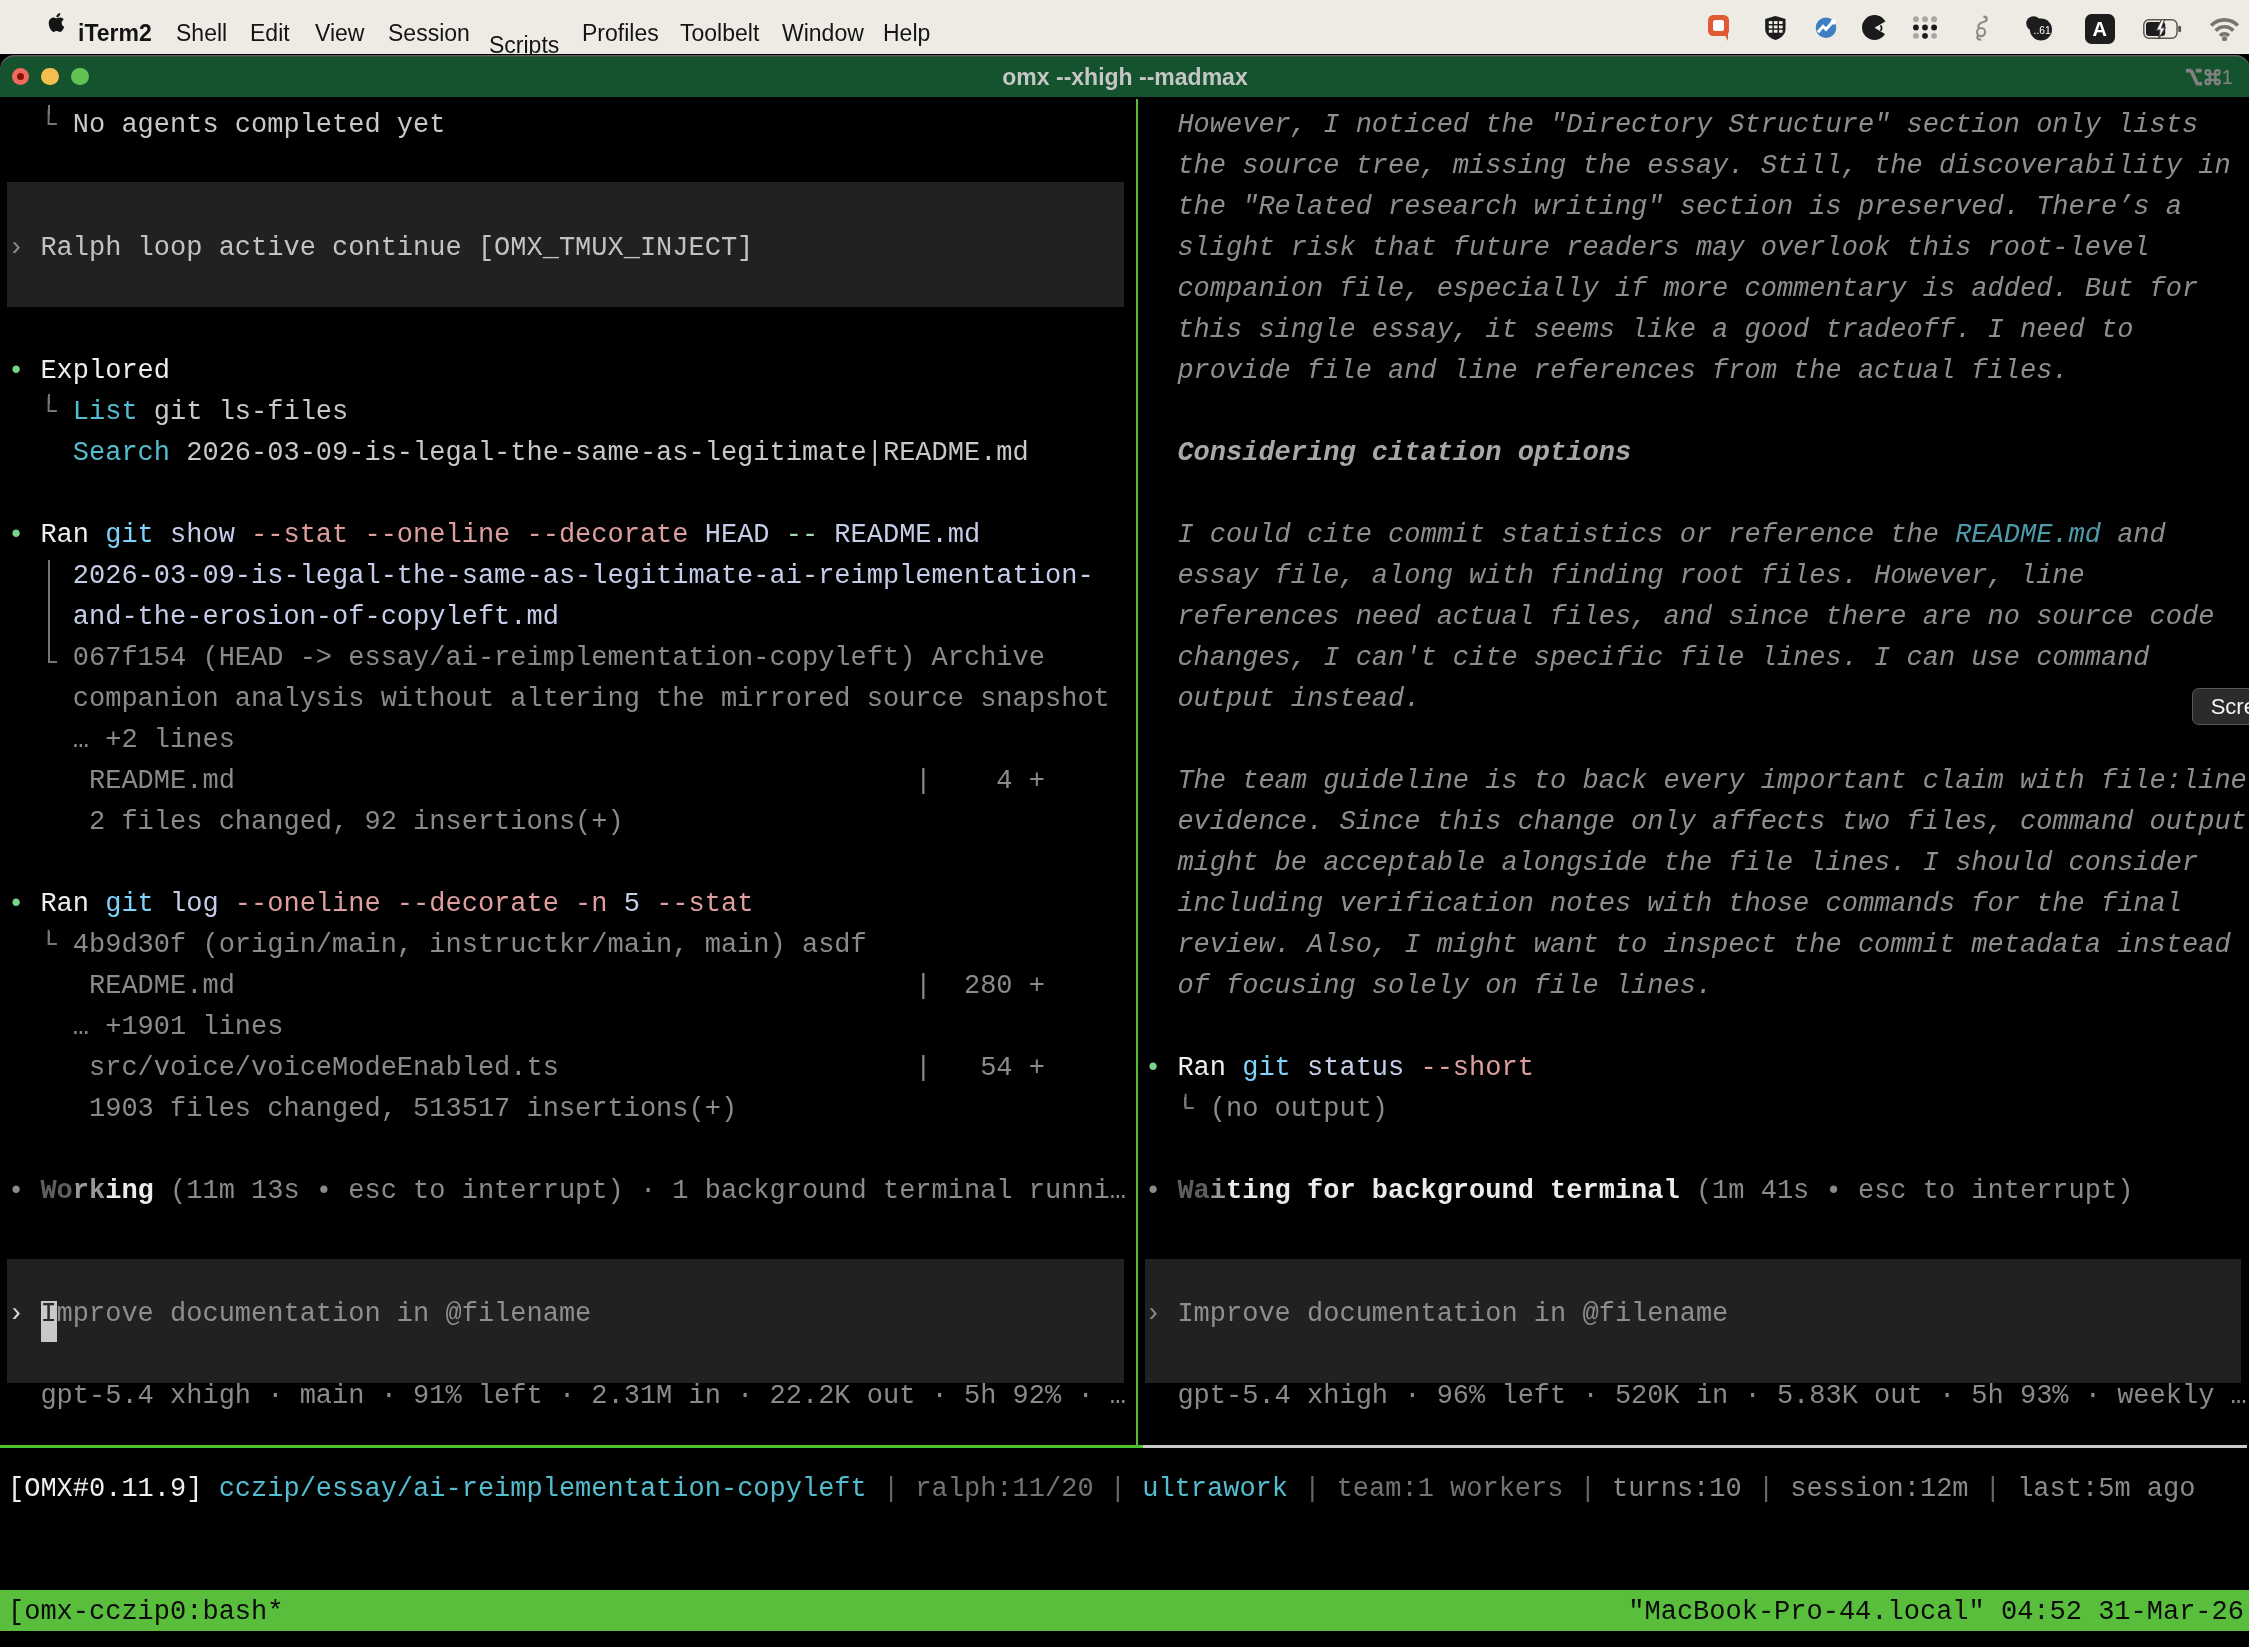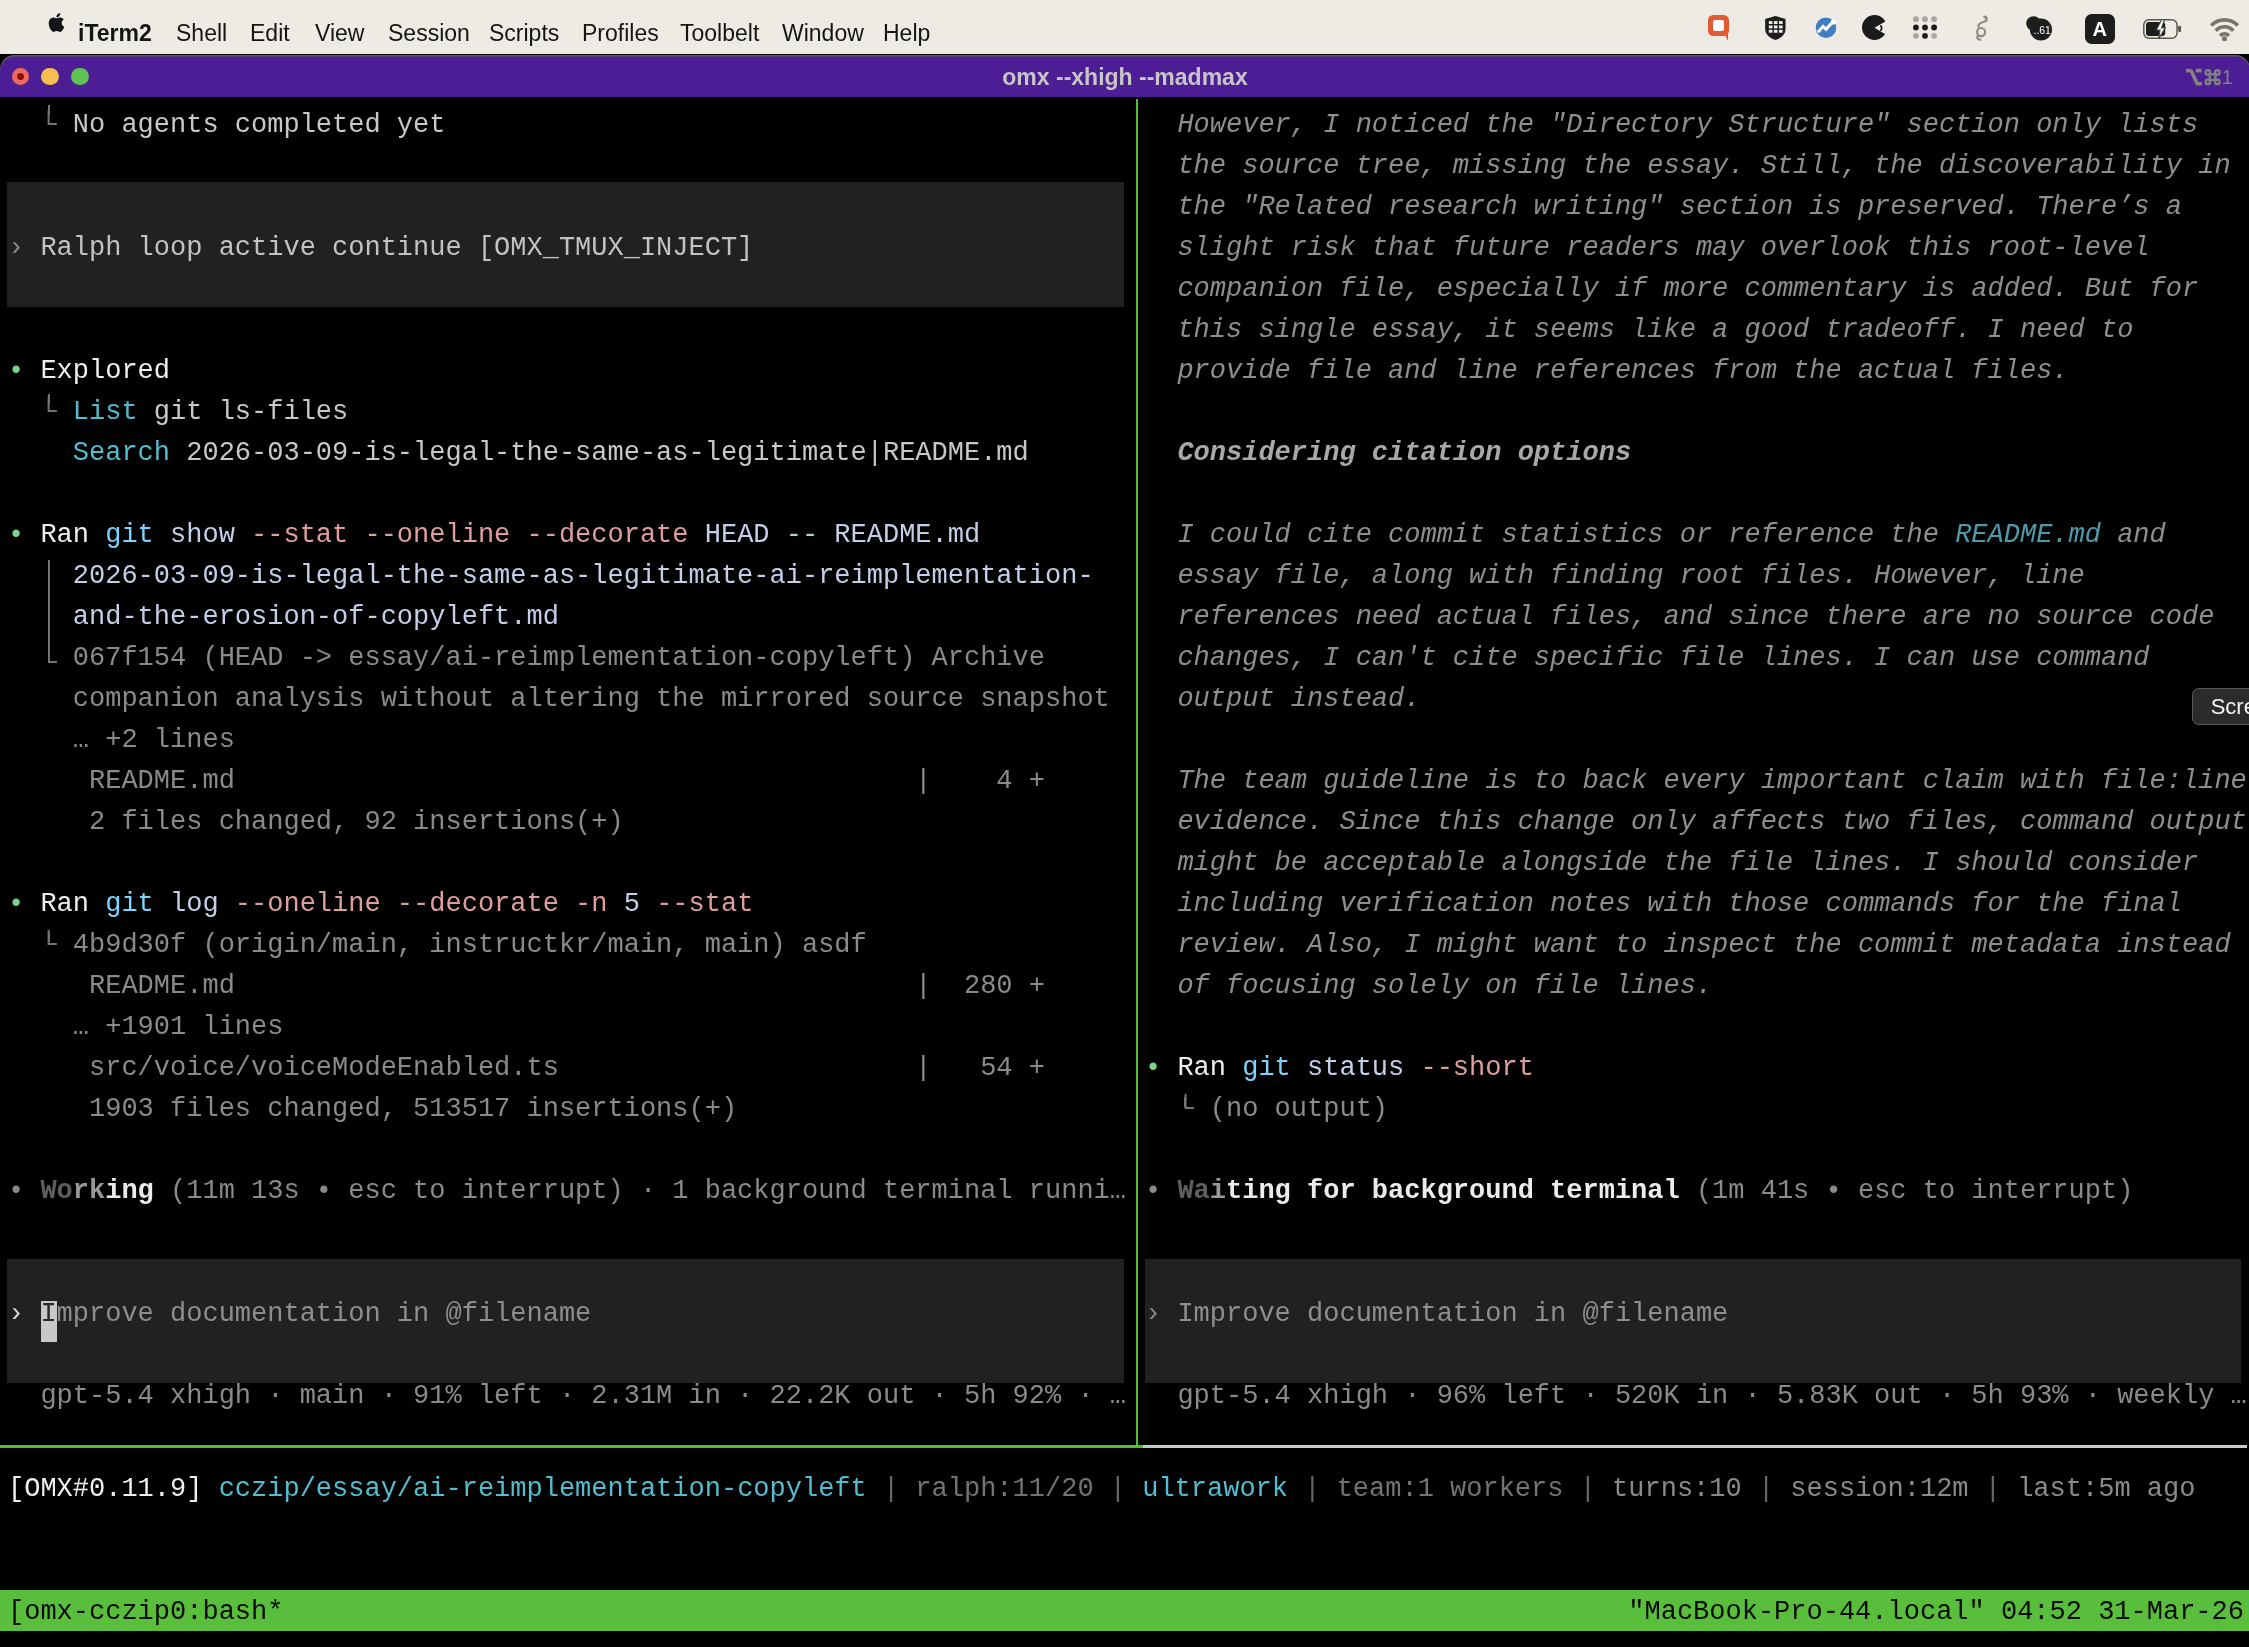--- a/index.html
+++ b/index.html
@@ -1,20 +1,20 @@
 <!DOCTYPE html>
 <html style="font-size:11.8px"><head>
 <meta charset="utf-8">
 <style>
 html,body{margin:0;padding:0;background:#000;}
 body{position:relative;width:2250px;height:1648px;overflow:hidden;}
 #menubar{position:absolute;left:0;top:0;width:2250px;height:54px;background:#EDEBE4;
   font-family:"Liberation Sans",sans-serif;font-size:23px;color:#141414;}
 #menubar .mi{position:absolute;top:20px;}
-#titlebar{position:absolute;left:0;top:55px;width:2250px;height:42px;background:#4c1d95;
+#titlebar{position:absolute;left:0;top:55px;width:2250px;height:42px;background:#14532d;
   border-radius:14.8px 14.8px 0 0;box-shadow:inset 0 1.5px 0 #5c5c5c;}
 .tl{position:absolute;border-radius:50%;width:17.7px;height:17.7px;top:12.5px;}
 #wtitle{position:absolute;left:0;right:0;top:0;height:41px;text-align:center;
   font-family:"Liberation Sans",sans-serif;font-weight:bold;font-size:23px;color:#C6C6C6;line-height:44px;}
 #hotkey{position:absolute;right:11.8px;top:0;height:41px;line-height:46px;color:#979797;
   font-family:"Liberation Sans",sans-serif;font-size:21.4px;}
 pre.pane{position:absolute;margin:0;white-space:pre;
   font-family:"Liberation Mono",monospace;font-size:27px;line-height:41px;color:#C8C8C8;}
 .b{color:#EFEFEF;font-weight:normal;}
 .g{color:#8A8A8A;}
@@ -125,21 +125,21 @@
       <path d="M15,24 C18.5,20.5 23.5,20.5 27,24" stroke-width="5"></path>
     </g>
     <circle cx="21" cy="28" r="3.5" fill="#77756E"></circle>
   </svg>
 
   <span class="mi" style="left:78px;font-weight:bold;">iTerm2</span>
   <span class="mi" style="left:176px;">Shell</span>
   <span class="mi" style="left:250px;">Edit</span>
   <span class="mi" style="left:315px;">View</span>
   <span class="mi" style="left:388px;">Session</span>
-  <span class="mi" style="left:489px;">Scripts</span>
+  <span class="mi" style="left:489px;margin-top:12px;">Scripts</span>
   <span class="mi" style="left:582px;">Profiles</span>
   <span class="mi" style="left:680px;">Toolbelt</span>
   <span class="mi" style="left:782px;">Window</span>
   <span class="mi" style="left:883px;">Help</span>
 </div>
 <div id="titlebar">
   <div class="tl" style="left:11.8px;background:#EC6A5E;"></div>
   <div class="tl" style="left:41px;background:#F5BF4F;"></div>
   <div class="tl" style="left:71px;background:#61C354;"></div>
   <div style="position:absolute;left:17px;top:17.7px;width:7.4px;height:7.4px;border-radius:50%;background:#891207;"></div>

